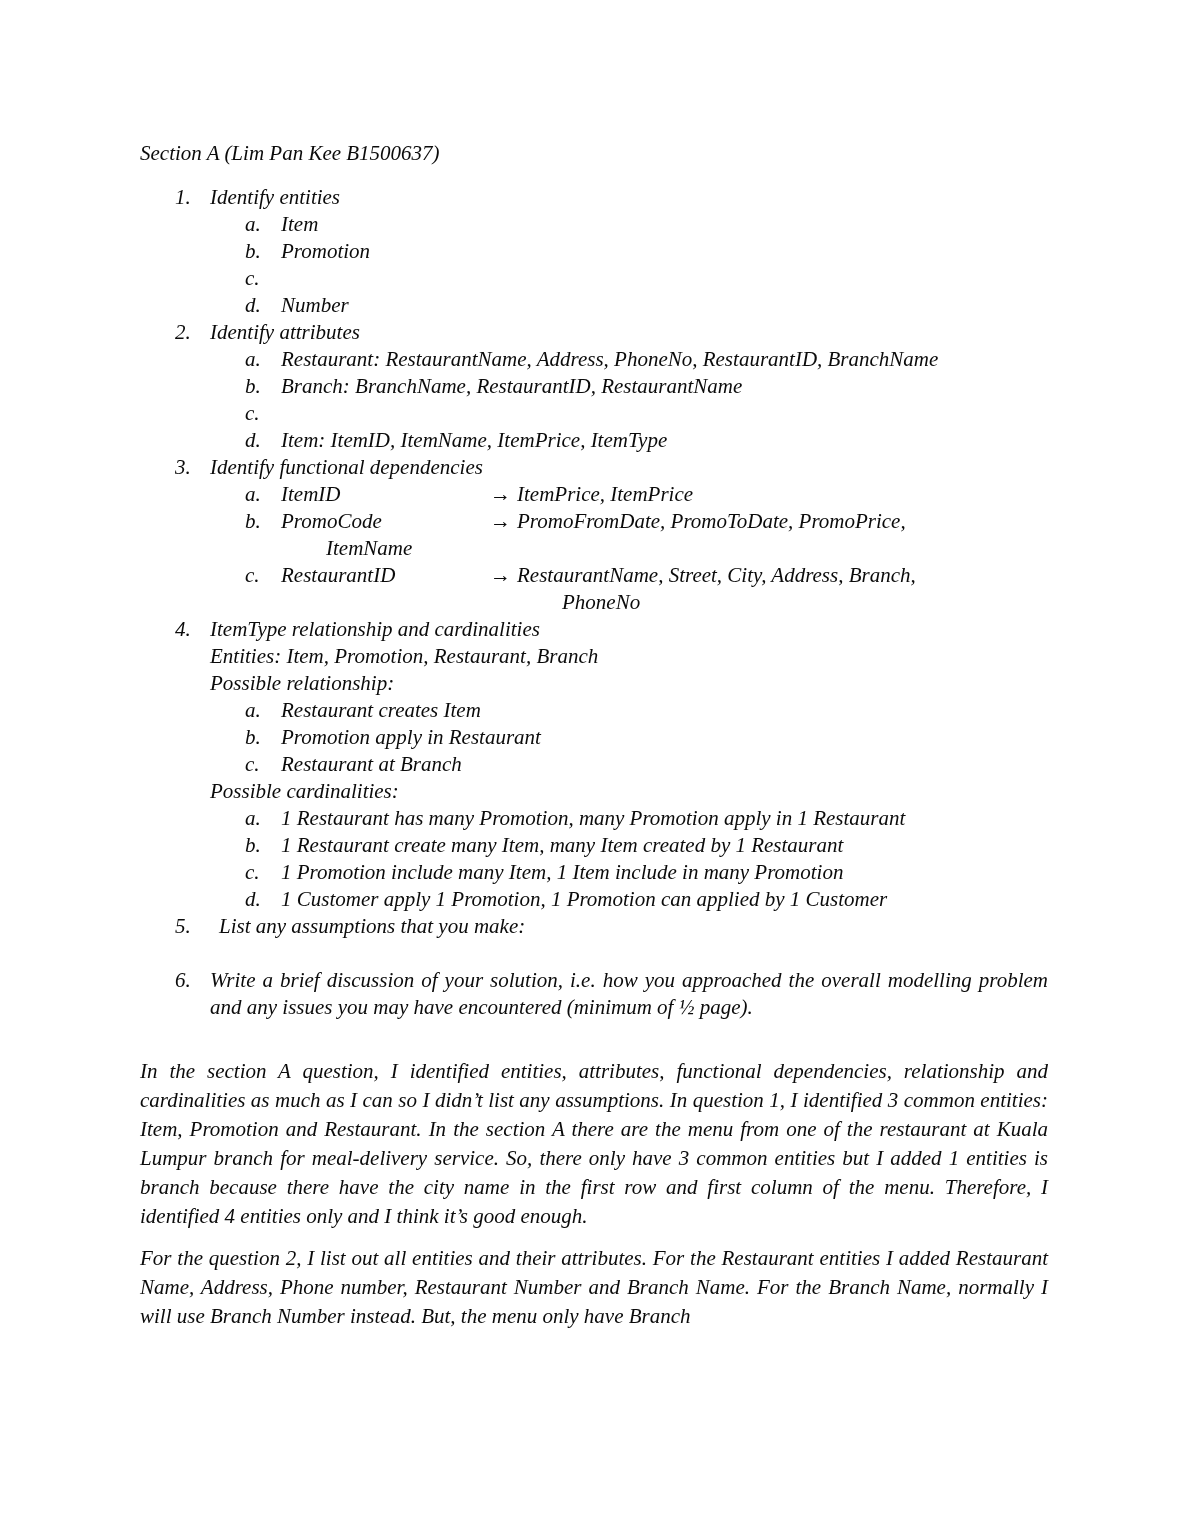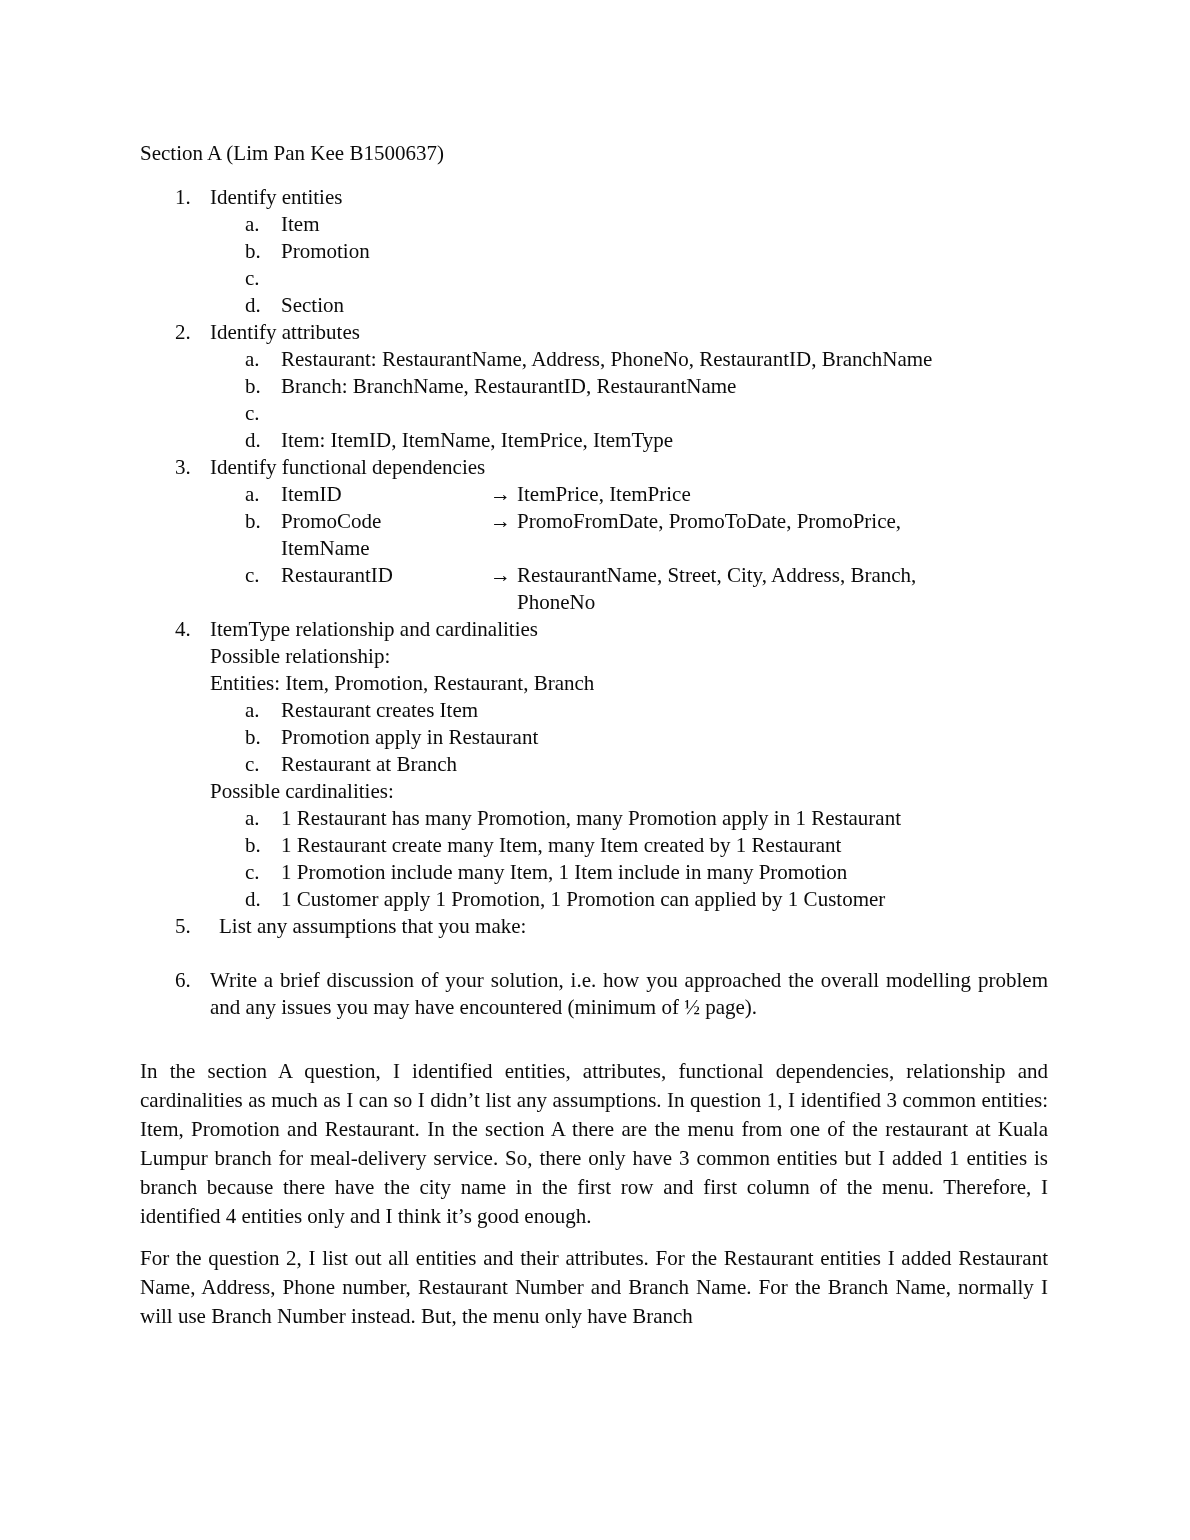--- a/index.html
+++ b/index.html
@@ -5,34 +5,34 @@
   * { margin: 0; padding: 0; box-sizing: border-box; }
   html, body { background: #ffffff; }
   body {
     width: 1190px;
     height: 1540px;
     overflow: hidden;
     color: #0b0b0b;
     font-family: "Liberation Serif", "DejaVu Serif", serif;
     font-size: 21px;
   }
-  .page { padding: 140px 142px 0 140px; }
+  .page { padding: 140px 142px 0 140px; font-style: italic; }
   .title { line-height: 27px; margin-bottom: 17px; }
   .row { display: flex; line-height: 27px; }
   .l1 { padding-left: 35px; }
   .l2 { padding-left: 105px; }
   .marker  { flex: 0 0 35px; width: 35px; }
   .marker2 { flex: 0 0 36px; width: 36px; }
   .txt { flex: 1 1 auto; min-width: 0; }
   .block { display: block; }
   .just { text-align: justify; }
   .fd-line { white-space: nowrap; }
   .fd-left  { display: inline-block; width: 209px; }
   .fd-arrow { display: inline-block; width: 27px; }
-  .fd-cont { display: block; }
+  .fd-cont { display: block; margin-left: 45px; }
   .fd-cont.indent { padding-left: 236px; }
   .q5-pad { padding-left: 9px; }
   .item6 { margin-top: 27px; }
   .para { text-align: justify; line-height: 29px; }
   .para-1 { margin-top: 36px; }
   .para-2 { margin-top: 13px; }
 </style>
 </head>
 <body>
 
@@ -50,21 +50,21 @@
   </div>
   <div class="row l2">
     <span class="marker2">b.</span>
     <div class="txt">Promotion</div>
   </div>
   <div class="row l2">
     <span class="marker2">c.</span>
   </div>
   <div class="row l2">
     <span class="marker2">d.</span>
-    <div class="txt">Section</div>
+    <div class="txt">Number</div>
   </div>
 
   <div class="row l1">
     <span class="marker">2.</span>
     <div class="txt">Identify attributes</div>
   </div>
   <div class="row l2">
     <span class="marker2">a.</span>
     <div class="txt">Restaurant: RestaurantName, Address, PhoneNo, RestaurantID, BranchName</div>
   </div>
@@ -110,25 +110,25 @@
       <div class="fd-cont indent">PhoneNo</div>
     </div>
   </div>
 
   <div class="row l1">
     <span class="marker">4.</span>
     <div class="txt">ItemType relationship and cardinalities</div>
   </div>
   <div class="row l1">
     <span class="marker"></span>
-    <div class="txt">Possible relationship:</div>
+    <div class="txt">Entities: Item, Promotion, Restaurant, Branch</div>
   </div>
   <div class="row l1">
     <span class="marker"></span>
-    <div class="txt">Entities: Item, Promotion, Restaurant, Branch</div>
+    <div class="txt">Possible relationship:</div>
   </div>
   <div class="row l2">
     <span class="marker2">a.</span>
     <div class="txt">Restaurant creates Item</div>
   </div>
   <div class="row l2">
     <span class="marker2">b.</span>
     <div class="txt">Promotion apply in Restaurant</div>
   </div>
   <div class="row l2">

